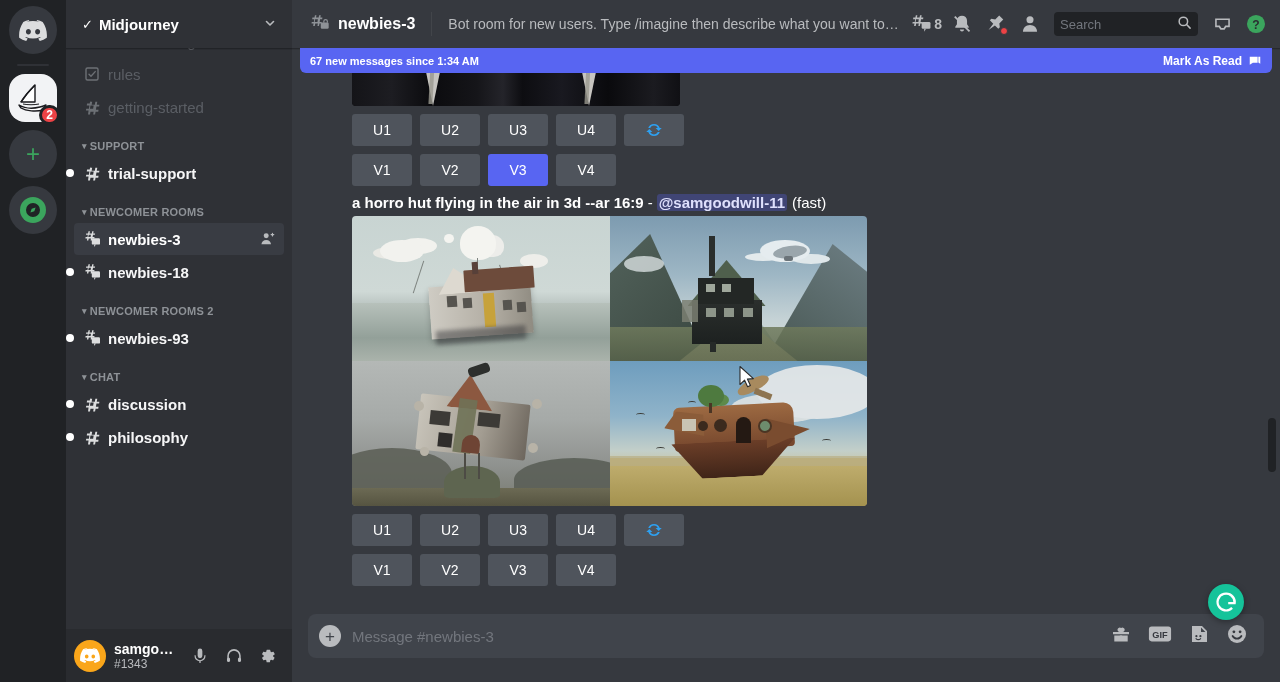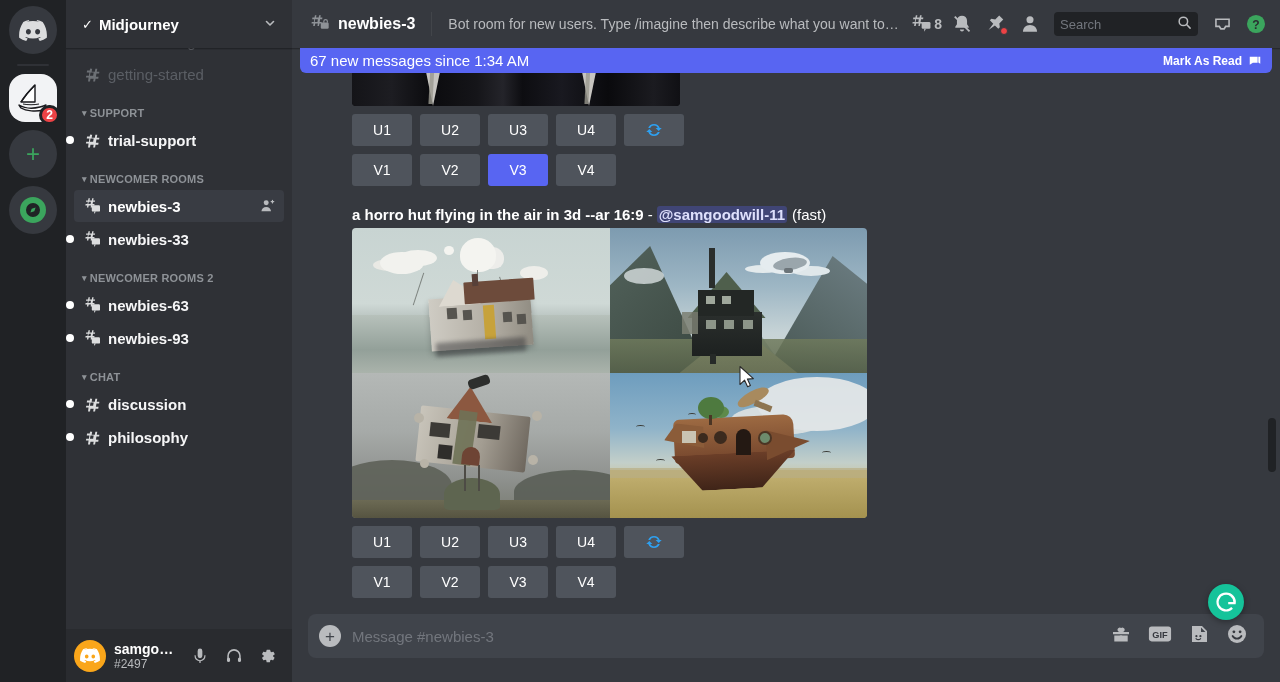--- a/index.html
+++ b/index.html
@@ -140,21 +140,21 @@
   }
   .searchbox .ph { font-size: 13px; flex: 1; color: #72767d; }
 
   
   .msgwrap { flex: 1; position: relative; min-height: 0; }
   .banner {
     position: absolute; top: 0; left: 8px; right: 8px; height: 25px; z-index: 10;
     background: #5865f2; border-radius: 0 0 6px 6px; display: flex; align-items: center;
     padding: 0 10px; color: #fff;
   }
-  .banner .btext { font-size: 15px; font-weight: 400; }
+  .banner .btext { font-size: 11px; font-weight: 700; }
   .banner .bmark { margin-left: auto; font-size: 12px; font-weight: 600; display: flex; align-items: center; gap: 6px; }
 
   .msgs { position: absolute; inset: 0; overflow: hidden; padding-bottom: 8px; }
   .msg { padding: 0 16px 0 60px; position: relative; }
   .msgline { color: #fff; font-size: 15px; padding: 8px 0 2px; font-weight: 700; }
   .msgline .mention { color: #dee0fc; background: rgba(88,101,242,.3); border-radius: 3px; padding: 0 2px; font-weight: 600; }
   .msgline .dash { color: #fff; font-weight: 400; }
   .msgline .fast { color: #fff; font-weight: 400; }
 
   .grid {
@@ -256,20 +256,29 @@
           <div class="chan muted">
             <span class="ico">
               <svg width="18" height="18" viewBox="0 0 20 20" fill="currentColor">
                   <path d="M3.9 7.5H6l5-3.4v11.8l-5-3.4H3.9A1.4 1.4 0 0 1 2.5 11V8.9A1.4 1.4 0 0 1 3.9 7.5Zm9.6.2a3 3 0 0 1 0 4.6l.9 1a4.4 4.4 0 0 0 0-6.6l-.9 1Z"></path>
                 </svg>
             </span>
             <span class="nm">recent-changes</span>
           </div>
           <div class="chan muted">
             <span class="ico">
+              <svg width="16" height="16" viewBox="0 0 16 16" fill="none" stroke="currentColor" stroke-width="1.4">
+                  <rect x="2" y="2" width="12" height="12" rx="1.5"></rect>
+                  <path d="M5 8.2 L7 10.2 L11.2 5.6" stroke-linecap="round" stroke-linejoin="round"></path>
+                </svg>
+            </span>
+            <span class="nm">rules</span>
+          </div>
+          <div class="chan muted">
+            <span class="ico">
               <svg width="17" height="17" viewBox="0 0 16 16" fill="currentColor">
                   <path d="M5.9 1.5 5.4 4.3H2.9l-.3 1.8h2.5l-.5 3H2.1l-.3 1.8h2.5L3.8 14.5h1.8l.5-2.6h3l-.5 2.6h1.8l.5-2.6h2.5l.3-1.8h-2.5l.5-3h2.5l.3-1.8h-2.5l.5-2.8h-1.8l-.5 2.8h-3l.5-2.8H5.9ZM6.1 6.1h3l-.5 3h-3l.5-3Z"></path>
                 </svg>
             </span>
             <span class="nm">getting-started</span>
           </div>
 
           <div class="cat">
             <span class="caret">▾</span>
             <span>SUPPORT</span>
@@ -307,37 +316,26 @@
           </div>
           <div class="chan unread">
             <span class="pill"></span>
             <span class="ico">
               <svg width="18" height="18" viewBox="0 0 18 18" fill="currentColor">
                   <path d="M5.5 1.2 5.1 3.4H3.2l-.2 1.4h1.9l-.4 2.3H2.6l-.2 1.4h1.9l-.4 2.1h1.4l.4-2.1h2.3l-.4 2.1h1.4l.4-2.1h1.9l.2-1.4H9.6l.4-2.3h1.9l.2-1.4h-1.9l.4-2.2H9.2l-.4 2.2H6.5l.4-2.2H5.5Zm.2 3.6H8l-.4 2.3H5.3l.4-2.3Z"></path>
                   <rect x="8.8" y="8.2" width="8.2" height="6.4" rx="1.2" fill="currentColor"></rect>
                   <path d="M12.9 14.6 11.2 17v-2.4Z" fill="currentColor"></path>
                 </svg>
             </span>
-            <span class="nm">newbies-33</span>
+            <span class="nm">newbies-18</span>
           </div>
 
           <div class="cat">
             <span class="caret">▾</span>
             <span>NEWCOMER ROOMS 2</span>
-          </div>
-          <div class="chan unread">
-            <span class="pill"></span>
-            <span class="ico">
-              <svg width="18" height="18" viewBox="0 0 18 18" fill="currentColor">
-                  <path d="M5.5 1.2 5.1 3.4H3.2l-.2 1.4h1.9l-.4 2.3H2.6l-.2 1.4h1.9l-.4 2.1h1.4l.4-2.1h2.3l-.4 2.1h1.4l.4-2.1h1.9l.2-1.4H9.6l.4-2.3h1.9l.2-1.4h-1.9l.4-2.2H9.2l-.4 2.2H6.5l.4-2.2H5.5Zm.2 3.6H8l-.4 2.3H5.3l.4-2.3Z"></path>
-                  <rect x="8.8" y="8.2" width="8.2" height="6.4" rx="1.2" fill="currentColor"></rect>
-                  <path d="M12.9 14.6 11.2 17v-2.4Z" fill="currentColor"></path>
-                </svg>
-            </span>
-            <span class="nm">newbies-63</span>
           </div>
           <div class="chan unread">
             <span class="pill"></span>
             <span class="ico">
               <svg width="18" height="18" viewBox="0 0 18 18" fill="currentColor">
                   <path d="M5.5 1.2 5.1 3.4H3.2l-.2 1.4h1.9l-.4 2.3H2.6l-.2 1.4h1.9l-.4 2.1h1.4l.4-2.1h2.3l-.4 2.1h1.4l.4-2.1h1.9l.2-1.4H9.6l.4-2.3h1.9l.2-1.4h-1.9l.4-2.2H9.2l-.4 2.2H6.5l.4-2.2H5.5Zm.2 3.6H8l-.4 2.3H5.3l.4-2.3Z"></path>
                   <rect x="8.8" y="8.2" width="8.2" height="6.4" rx="1.2" fill="currentColor"></rect>
                   <path d="M12.9 14.6 11.2 17v-2.4Z" fill="currentColor"></path>
                 </svg>
             </span>
@@ -370,21 +368,21 @@
       </div>
 
       <div class="userbar">
         <div class="avatar">
           <svg width="20" height="15" viewBox="0 0 28 21" fill="#fff">
             <path d="M23.7 1.9A23 23 0 0 0 18 .1l-.3.6a21 21 0 0 1 5 1.6 17.7 17.7 0 0 0-5.4-1 18.6 18.6 0 0 0-6.8 0A17.7 17.7 0 0 0 5.2 2.3a21 21 0 0 1 5-1.6L10 .1a23 23 0 0 0-5.7 1.8C.7 7.3-.3 12.6.2 17.8A23.2 23.2 0 0 0 7.2 21c.6-.8 1-1.6 1.5-2.5a15 15 0 0 1-2.4-1.1l.6-.5a16.6 16.6 0 0 0 14.2 0l.6.5a15 15 0 0 1-2.4 1.1c.4.9.9 1.7 1.5 2.5a23.2 23.2 0 0 0 7-3.2c.6-6-1-11.3-4.1-15.9ZM9.4 14.6c-1.4 0-2.5-1.3-2.5-2.8s1.1-2.8 2.5-2.8 2.6 1.3 2.5 2.8c0 1.5-1.1 2.8-2.5 2.8Zm9.2 0c-1.4 0-2.5-1.3-2.5-2.8s1.1-2.8 2.5-2.8 2.6 1.3 2.5 2.8c0 1.5-1.1 2.8-2.5 2.8Z"></path>
           </svg>
         </div>
         <div class="uinfo">
           <span class="uname">samgoodw...</span>
-          <span class="utag">#2497</span>
+          <span class="utag">#1343</span>
         </div>
         <div class="uicons">
           <div class="uicon">
             <svg width="18" height="18" viewBox="0 0 20 20" fill="currentColor">
                 <path d="M10 12.4a2.6 2.6 0 0 0 2.6-2.6V4.4a2.6 2.6 0 0 0-5.2 0v5.4A2.6 2.6 0 0 0 10 12.4Z"></path>
                 <path d="M14.8 9.2v.6a4.8 4.8 0 0 1-9.6 0v-.6H3.9v.6a6.1 6.1 0 0 0 5.4 6v2h1.4v-2a6.1 6.1 0 0 0 5.4-6v-.6h-1.3Z"></path>
               </svg>
           </div>
           <div class="uicon">
             <svg width="18" height="18" viewBox="0 0 20 20" fill="none" stroke="currentColor" stroke-width="1.7">
@@ -496,21 +494,21 @@
               </button>
             </div>
             <div class="btnrow">
               <button class="dbtn">V1</button>
               <button class="dbtn">V2</button>
               <button class="dbtn primary">V3</button>
               <button class="dbtn">V4</button>
             </div>
           </div>
 
-          <div class="msg" style="margin-top:12px;">
+          <div class="msg" style="">
             <div class="msgline">
               <span>a horro hut flying in the air in 3d --ar 16:9</span><span class="dash" style="padding:0 4px;">-</span><span class="mention">@samgoodwill-11</span><span class="fast" style="padding-left:5px;">(fast)</span>
             </div>
 
             <div class="grid">
 
               <div class="cell">
                 <div class="sky" style="background:linear-gradient(#c8d4d2 0%,#cfd9d6 52%,#b9c4c0 62%,#9aa59f 74%,#aab4ad 100%);"></div>
                 <div style="position:absolute;left:0;right:0;top:60%;height:40%;background:linear-gradient(#b7c1bb,#93a099 60%,#aab3ab);"></div>
 

